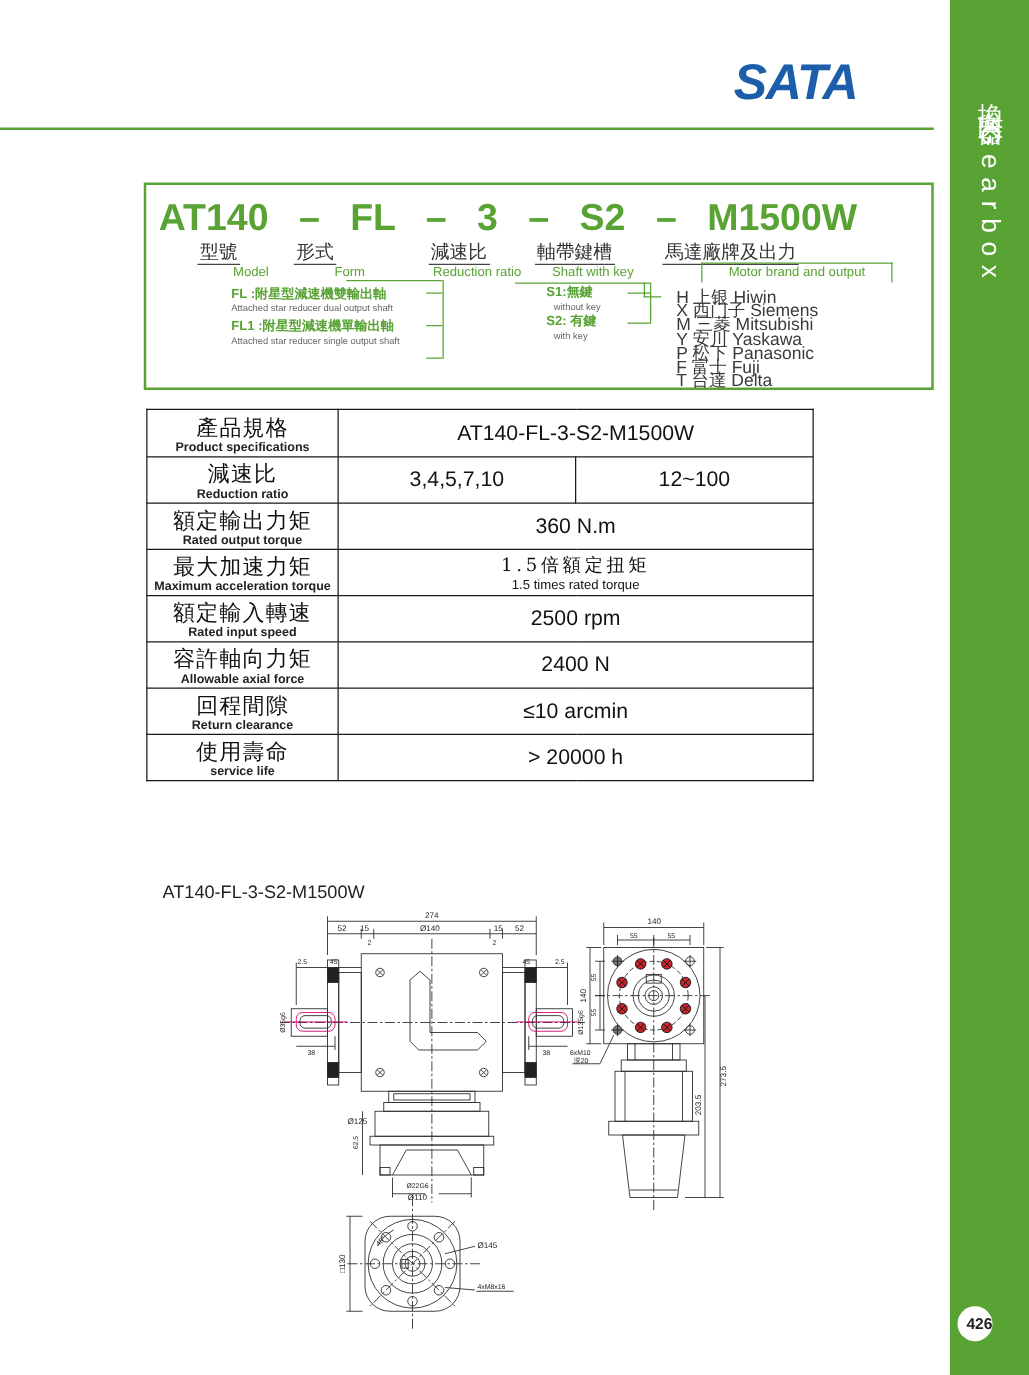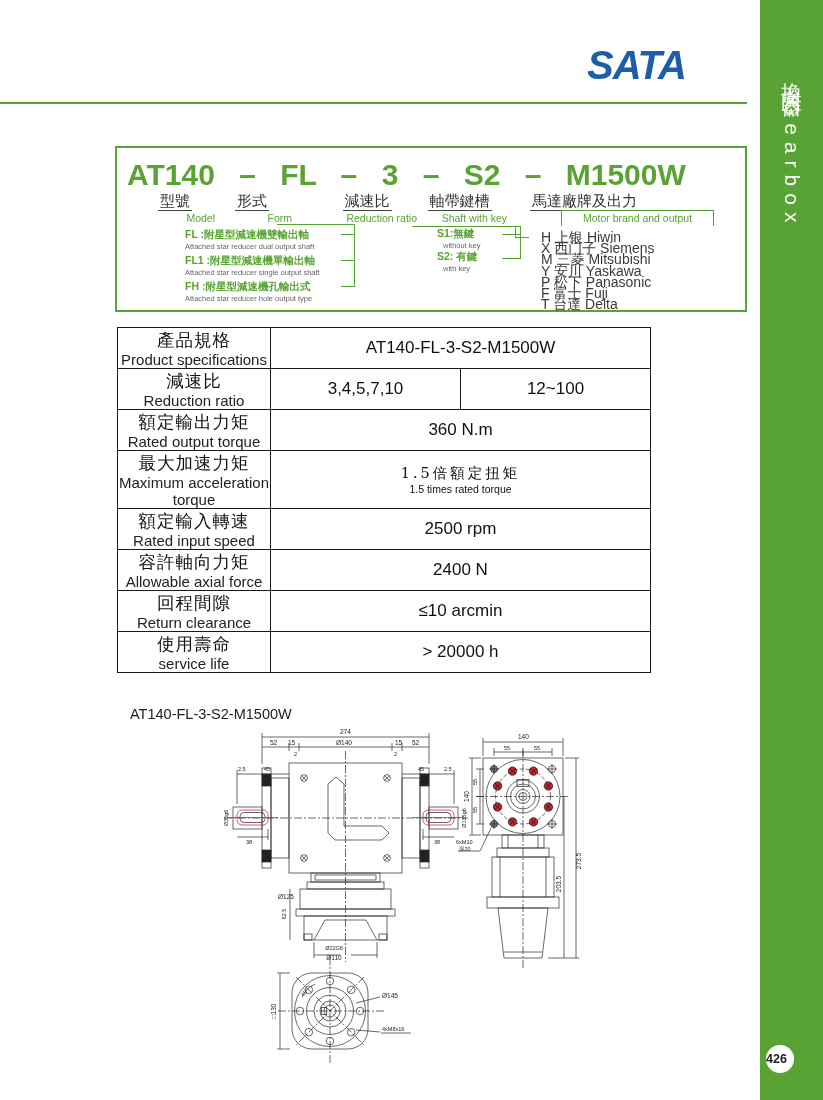--- a/index.html
+++ b/index.html
@@ -5,21 +5,21 @@
   * { margin:0; padding:0; box-sizing:border-box; }
   html,body { background:#fff; }
   .page { position:relative; width:823px; height:1100px; background:#fff; overflow:hidden;
           font-family:"Liberation Sans", sans-serif; color:#222; }
 
   
   .sidebar { position:absolute; right:0; top:0; width:63px; height:1100px; background:#58a333; }
   .sidebar-label { position:absolute; top:66px; left:50%; transform:translateX(-50%);
                    writing-mode:vertical-rl; color:#fff; font-size:21px; letter-spacing:7px; }
   .page-badge { position:absolute; left:766px; top:1045px; width:28px; height:28px; border-radius:50%;
-                background:#fff; display:flex; align-items:center; justify-content:flex-start;
+                background:#fff; display:flex; align-items:center; justify-content:flex-end;
                 font-size:12.5px; font-weight:bold; color:#222; }
 
   
   .logo { position:absolute; left:585px; top:40px; }
   .header-rule { position:absolute; left:0; top:102px; width:747px; height:2px; background:#58a333; }
 
   
   .model-box { position:absolute; left:115px; top:146px; width:632px; height:166px;
                border:2px solid #58a333; }
   .mb-title { position:absolute; left:10px; top:10px; font-size:30px; font-weight:bold; color:#58a333;
@@ -35,21 +35,21 @@
   .motor-box { position:absolute; left:398px; top:62px; width:153px; height:16px;
                border:1px solid #58a333; border-bottom:none; text-align:center;
                font-size:10.5px; color:#58a333; line-height:15px;margin-left:46px; }
   .motor-list { position:absolute; left:424px; top:84px; font-size:14px; color:#3a3a3a; line-height:11.2px; }
 
   
   .spec-wrap { position:absolute; left:117px; top:305px;margin-top:22px; }
   table.spec { border-collapse:collapse; table-layout:fixed; width:533px; }
   table.spec td { border:1.5px solid #1a1a1a; text-align:center; vertical-align:middle; padding:0; }
   td.lab .zh { font-size:17.5px; color:#111; letter-spacing:1px; }
-  td.lab .en { font-size:15px; color:#222; margin-top:-1px; }
+  td.lab .en { font-size:10px; color:#222; margin-top:-1px;font-weight:bold; }
   td.val { font-size:17px; color:#111; }
   .val-serif { font-family:"DejaVu Serif", serif; font-size:14.5px; letter-spacing:3px; }
   .val-sub { font-size:10.5px; letter-spacing:0; }
 
   
   .drawing-title { position:absolute; left:130px; top:706px; font-size:14.5px; color:#222; }
   .drawing { position:absolute; left:128px; top:706px; }
   .dtext { font-size:6.5px; fill:#222; }
   .dtext-s { font-size:5.5px; fill:#222; }
 </style>
@@ -88,24 +88,20 @@
     <div class="mb-zh" style="left:400px;top:44px;width:135px"><span>馬達廠牌及出力</span></div>
     <div class="motor-box">Motor brand and output</div>
 
     <div class="mb-item" style="top:80px">
       <div class="mb-item-zh">FL :附星型減速機雙輸出軸</div>
       <div class="mb-item-en">Attached star reducer dual output shaft</div>
     </div>
     <div class="mb-item" style="top:106px">
       <div class="mb-item-zh">FL1 :附星型減速機單輸出軸</div>
       <div class="mb-item-en">Attached star reducer single output shaft</div>
-    </div>
-    <div class="mb-item" style="top:132px">
-      <div class="mb-item-zh">FH :附星型減速機孔輸出式</div>
-      <div class="mb-item-en">Attached star reducer hole output type</div>
     </div>
 
     <div class="sk-item" style="top:79px">
       <div class="mb-item-zh">S1:無鍵</div>
       <div class="mb-item-en" style="padding-left:6px">without key</div>
     </div>
     <div class="sk-item" style="top:102px">
       <div class="mb-item-zh">S2: 有鍵</div>
       <div class="mb-item-en" style="padding-left:6px">with key</div>
     </div>

